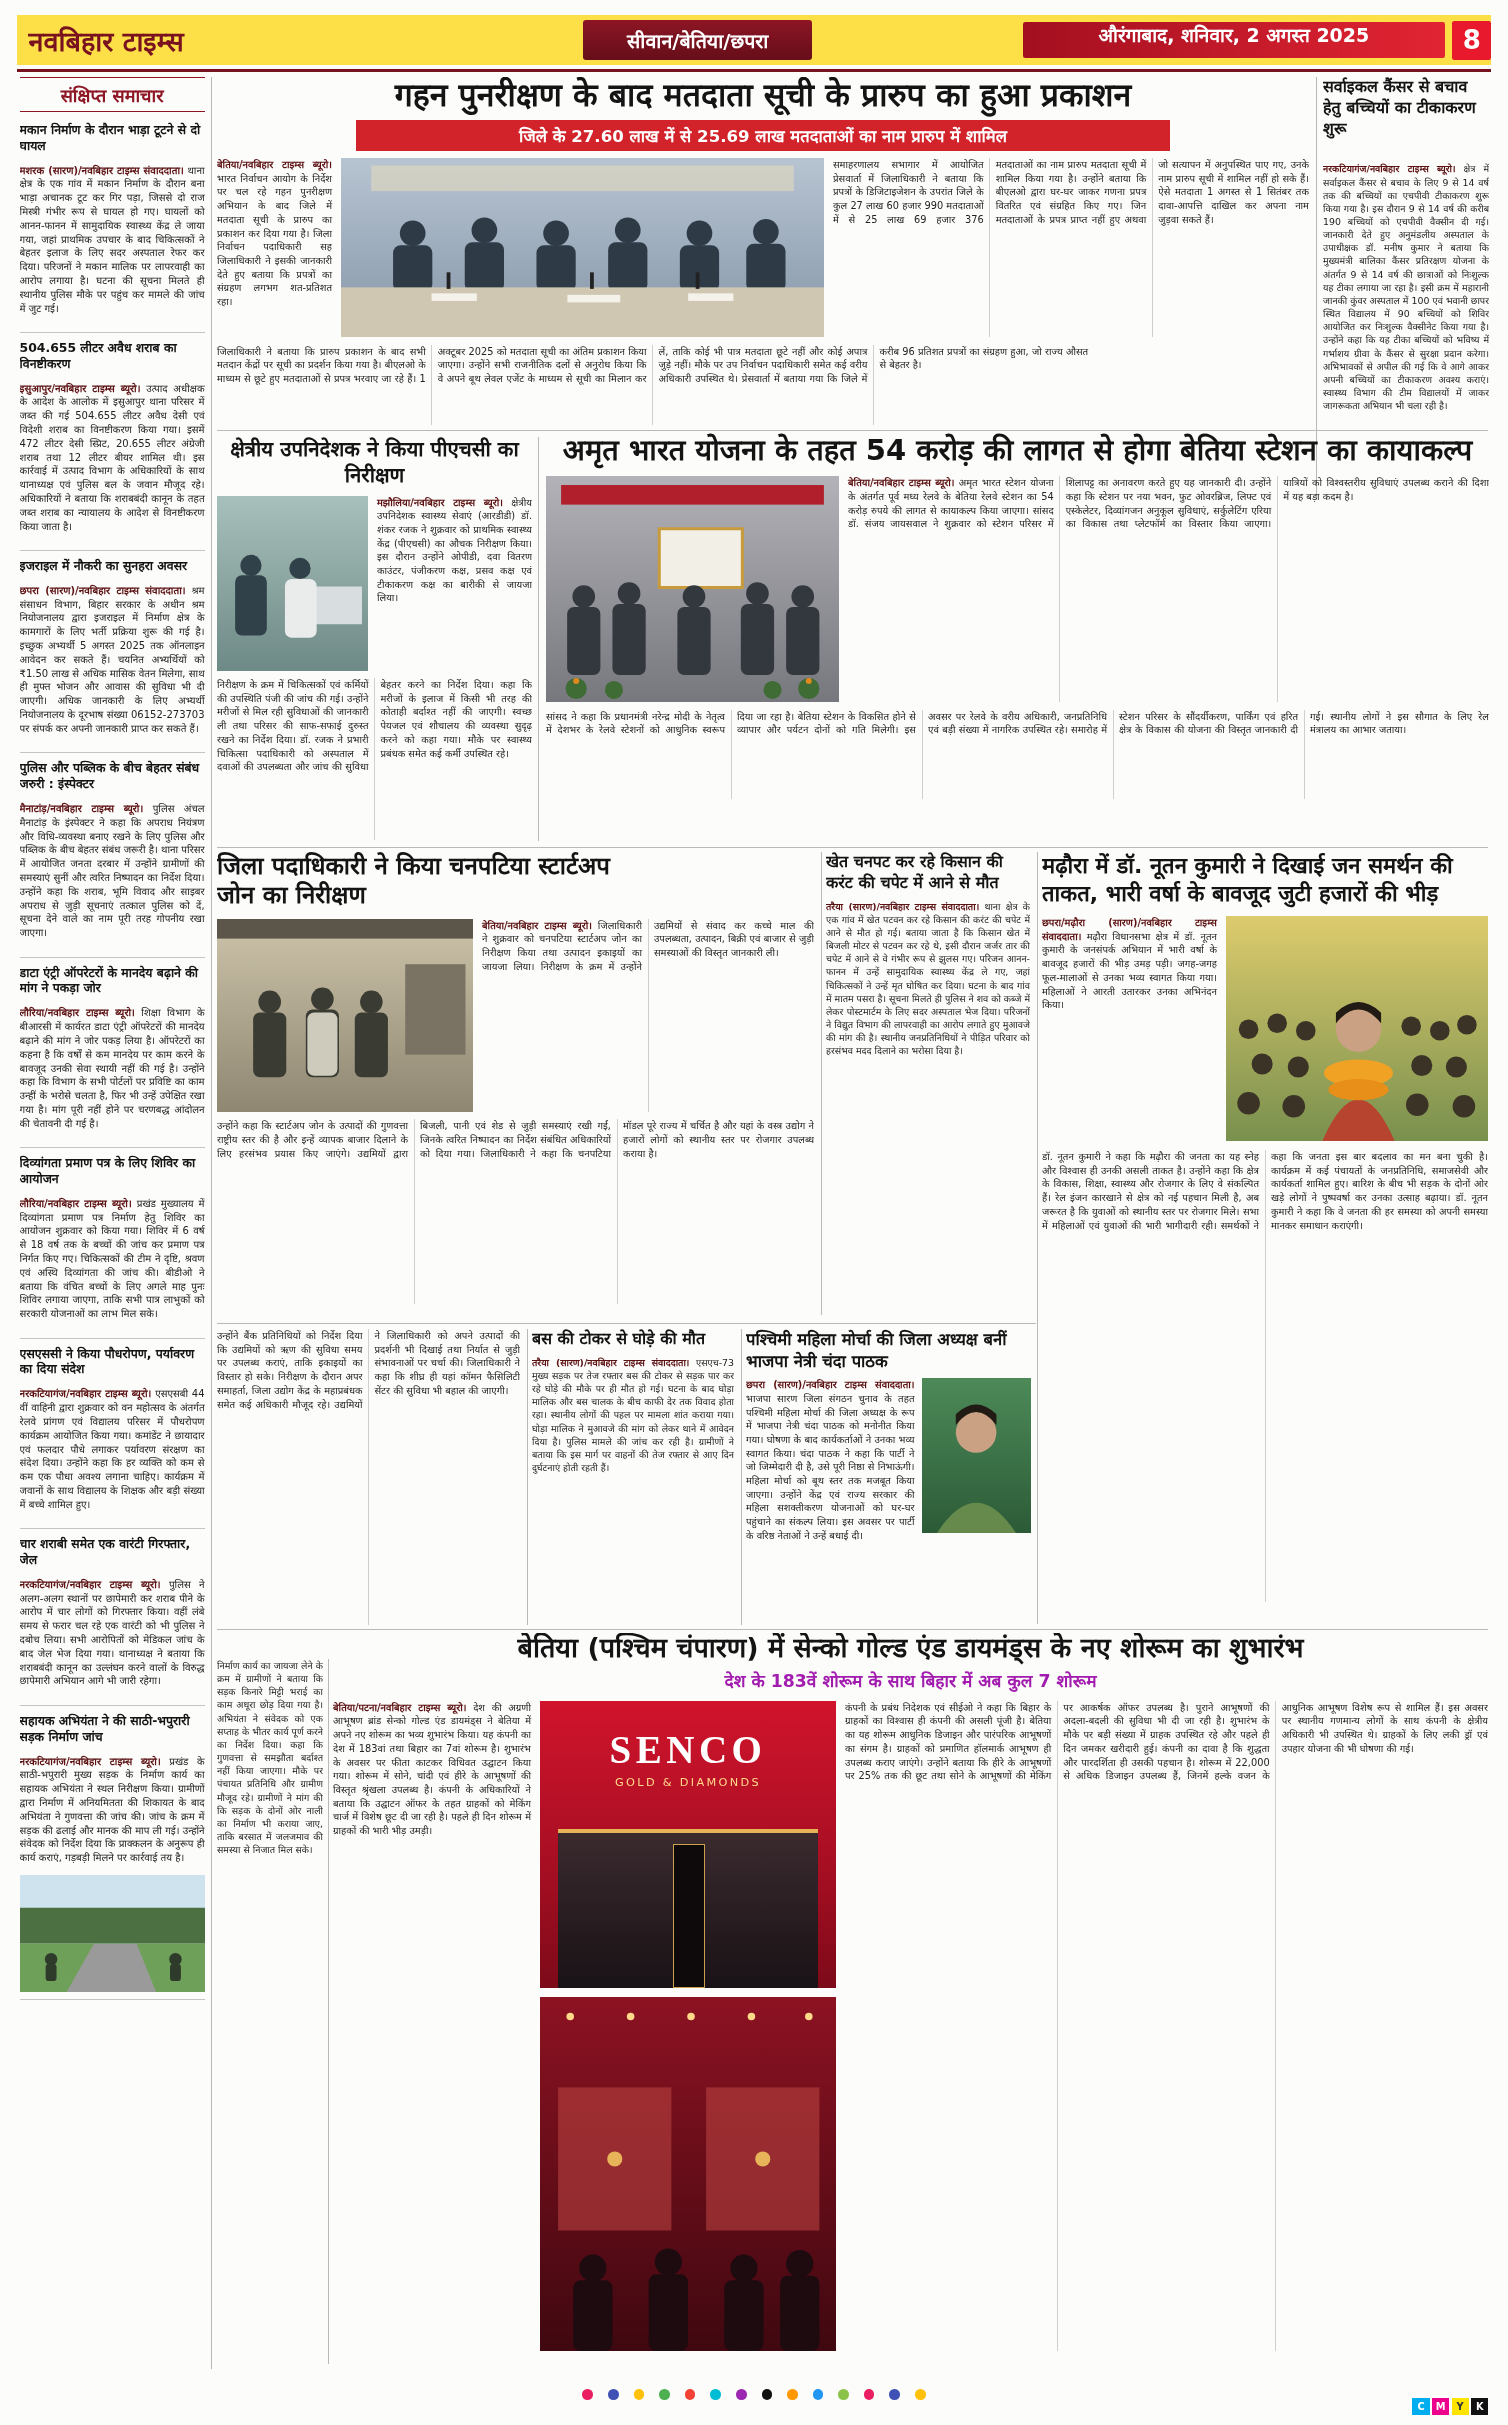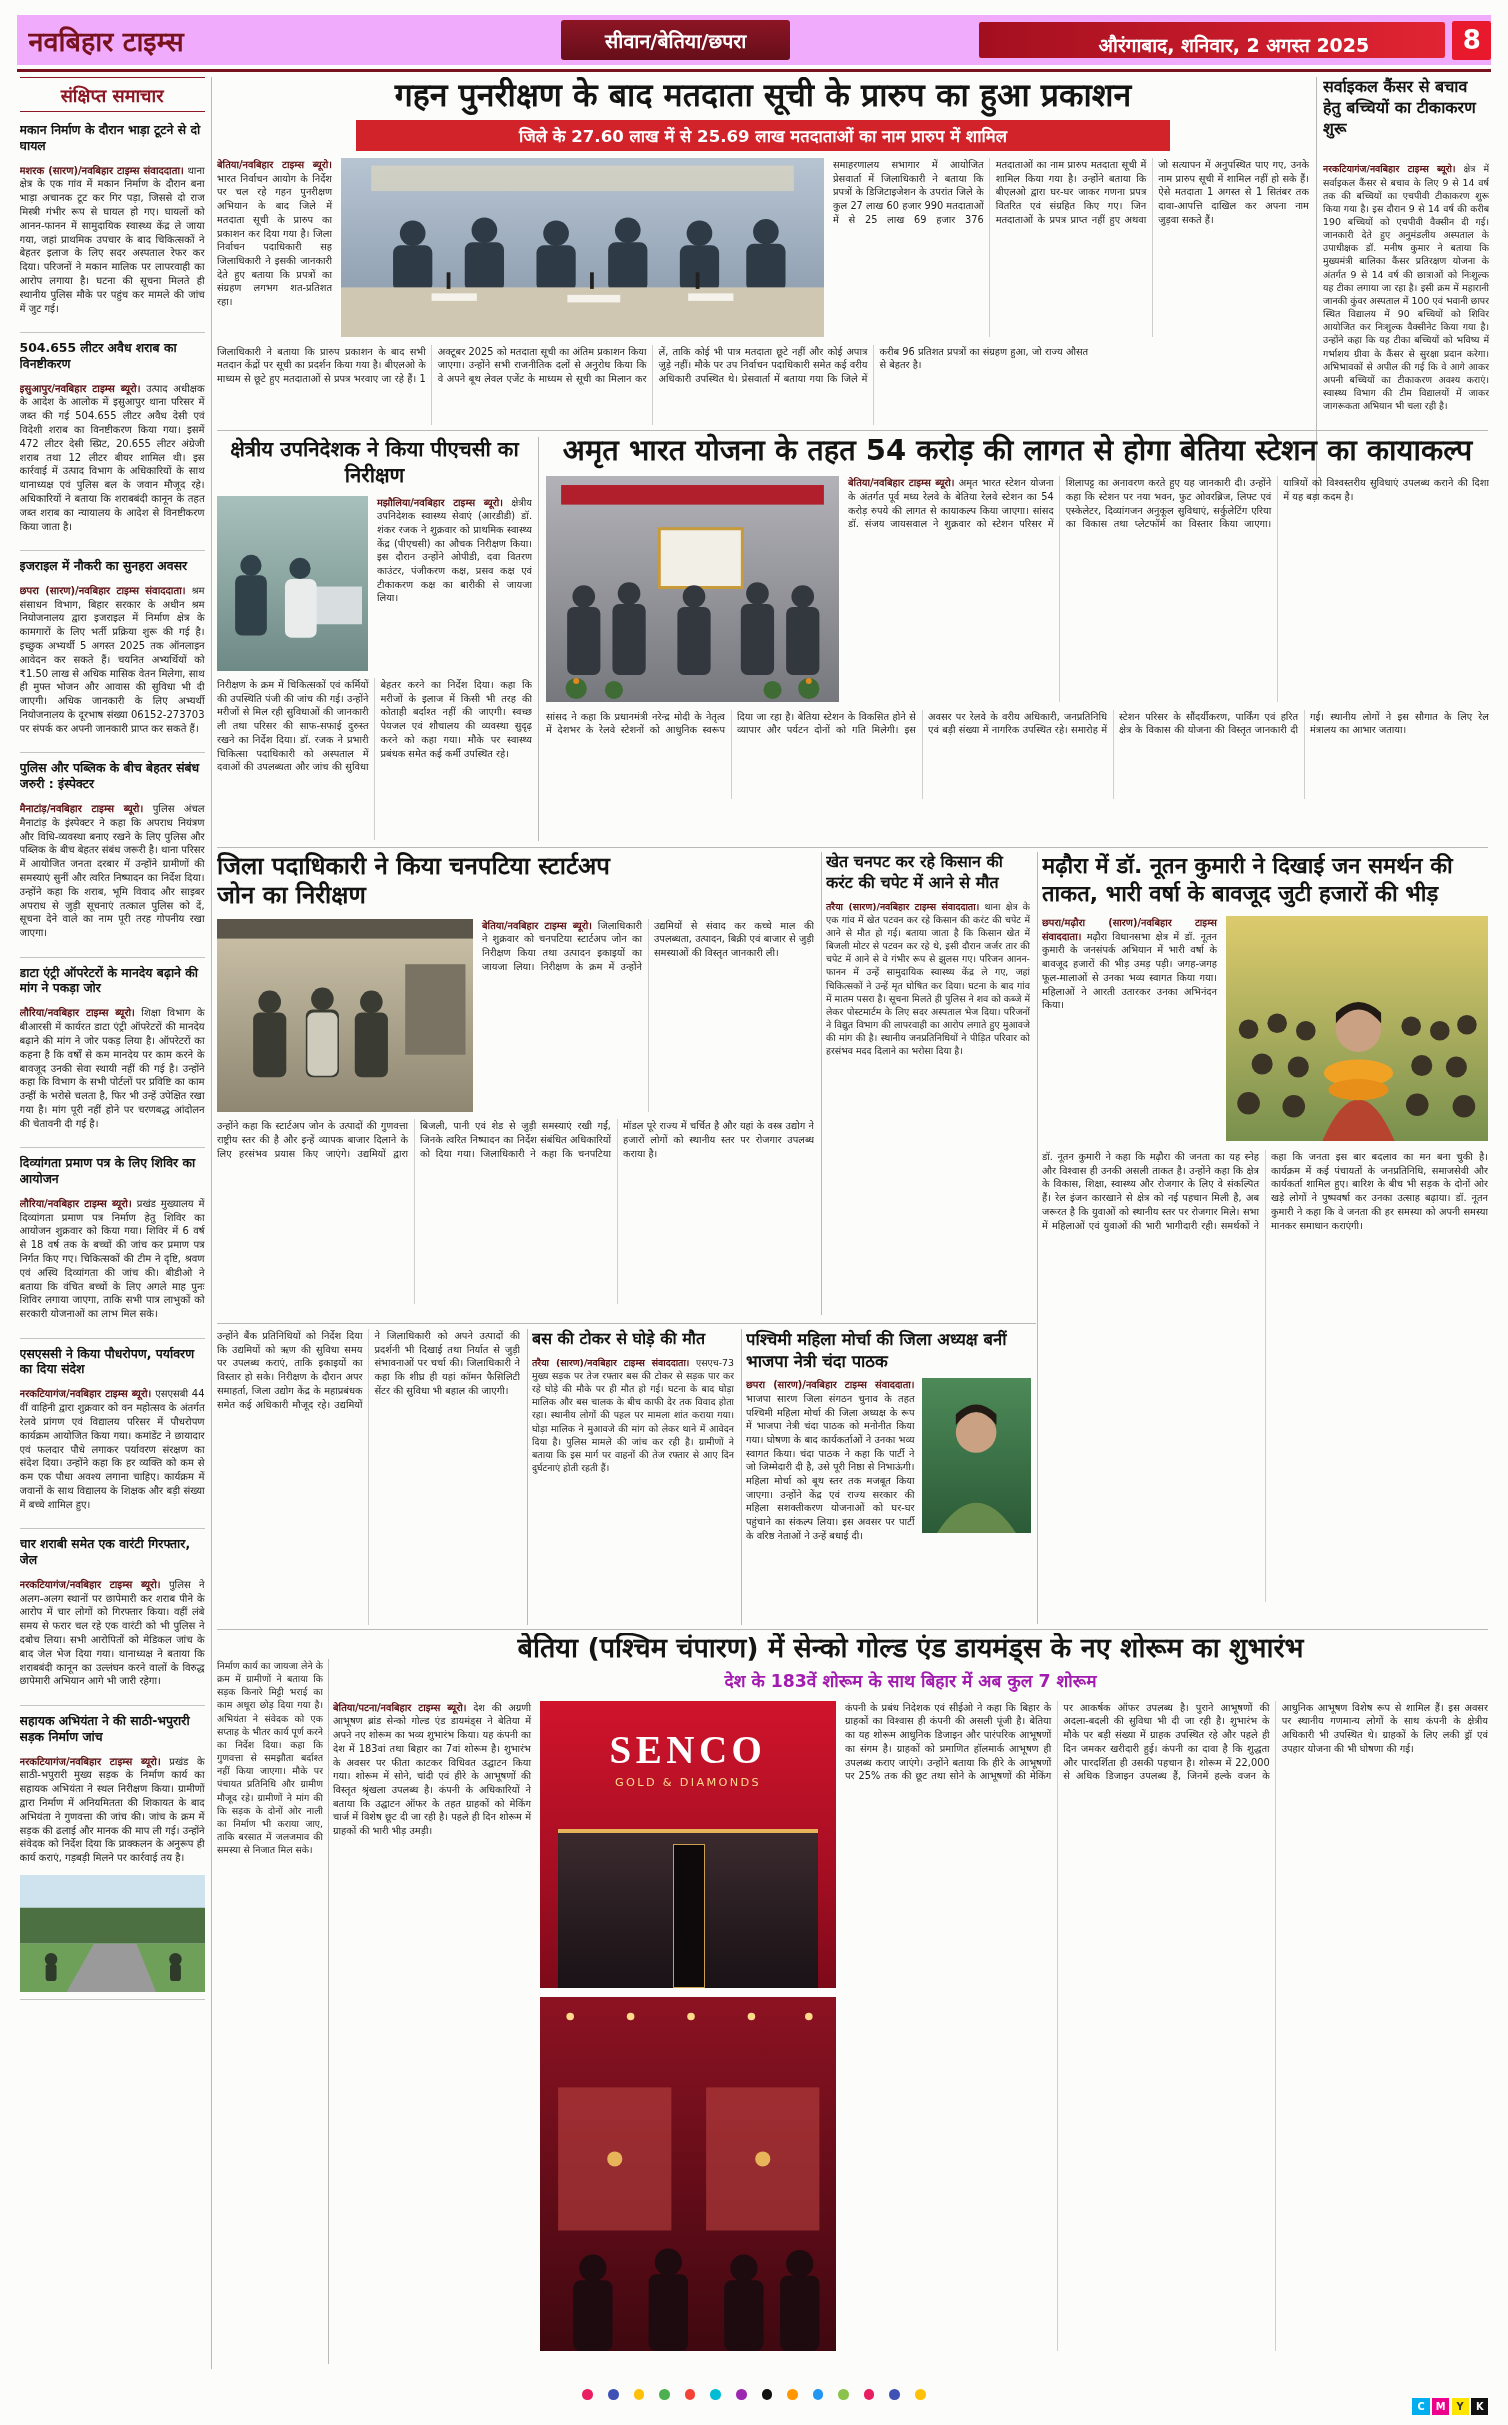--- a/index.html
+++ b/index.html
@@ -3,28 +3,28 @@
 <meta charset="utf-8">
 <style>
   html,body { margin:0; padding:0; background:#dcdcdc; }
   .page {
     position:relative; width:1508px; height:2426px; margin:0 auto;
     background:#fcfcfa; overflow:hidden;
     font-family:"DejaVu Sans","Liberation Sans",sans-serif; color:#1b1b1b;
   }
   
   .masthead { position:absolute; left:16.6px; top:15px; right:16.6px; height:50px;
-    background:#f0abfc; display:flex; align-items:center; }
+    background:#fde047; display:flex; align-items:center; }
   .paper-name { flex:0 0 362px; font-size:27px; font-weight:bold; color:#79121f; padding-left:12px; }
   .region-pill { flex:0 0 auto; margin:0 auto; background:linear-gradient(#8d1524,#660e1a);
     color:#fff; font-size:19.6px; font-weight:bold; padding:6.8px 44px; border-radius:3px; }
   .date-band { flex:0 0 422px; height:36px; margin-left:18px;
     background:linear-gradient(90deg,#a30f1f,#e22433); color:#fff;
-    display:flex; align-items:flex-end; justify-content:center;
-    font-size:19px; font-weight:bold; border-radius:2.3px;padding-left:44px; }
+    display:flex; align-items:flex-start; justify-content:center;
+    font-size:19px; font-weight:bold; border-radius:2.3px; }
   .page-num { flex:0 0 39px; height:39px; margin-left:7.5px; background:#e8192c; color:#fff;
     font-size:26px; font-weight:bold; display:flex; align-items:center; justify-content:center; border-radius:2.3px; }
   .mast-rule { position:absolute; left:16.6px; right:16.6px; top:69px; height:3px; background:#79121f; }
 
   
   .sec { position:absolute; overflow:hidden; }
   .body { font-size:9.8px; line-height:1.4; text-align:justify; color:#222; }
   .body p { margin:0; }
   .dl { font-weight:bold; color:#5c1113; }
   .cols-2 { column-count:2; column-gap:12px; column-rule:0.8px solid #cfcfcf; }

